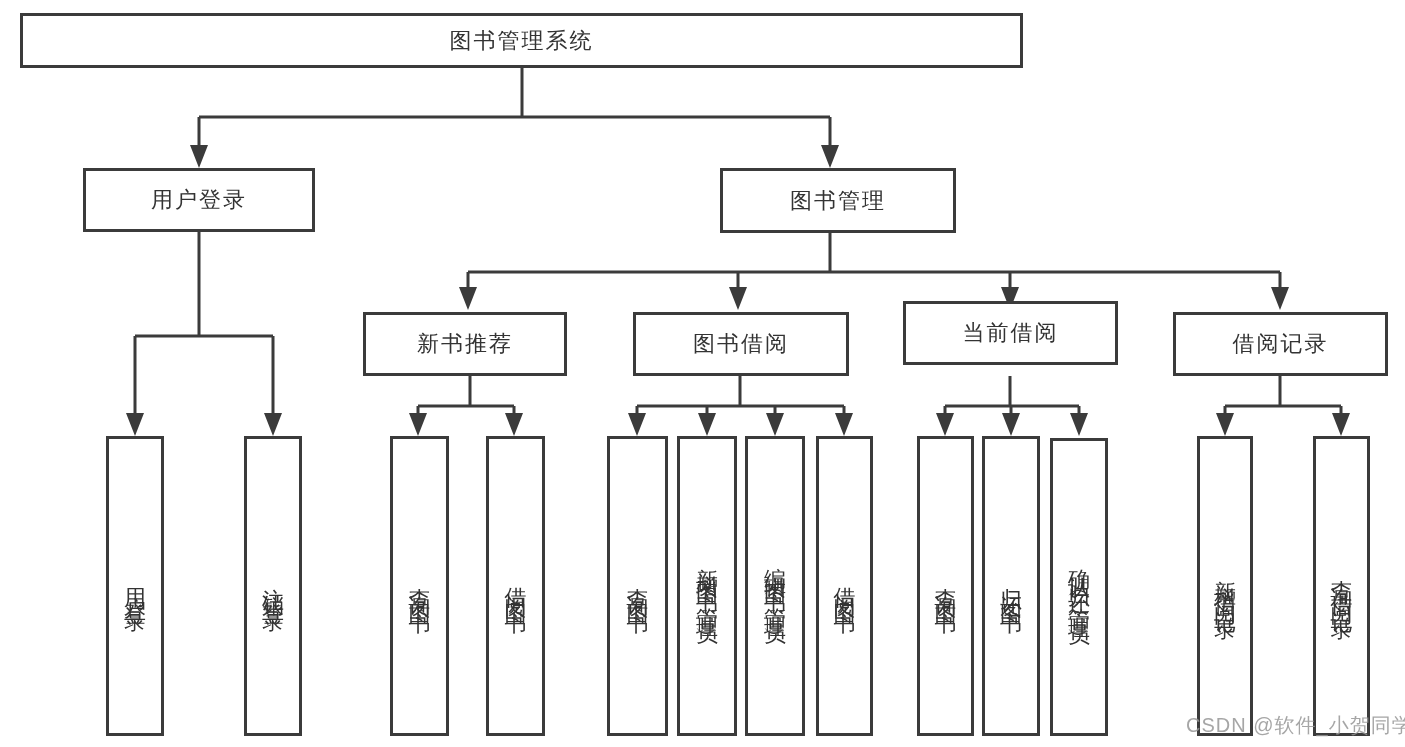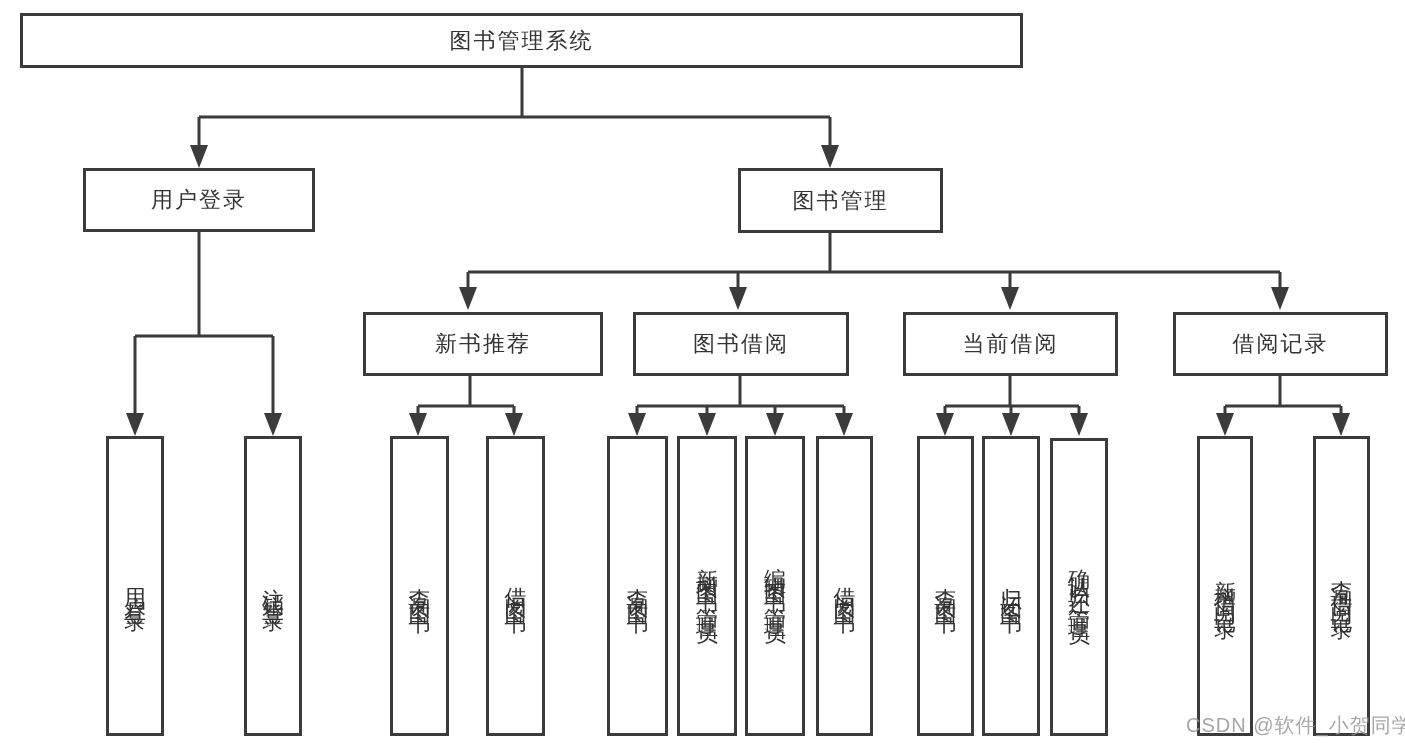--- a/index.html
+++ b/index.html
@@ -100,31 +100,31 @@
          M1332 413 L1350 413 L1341 436 Z"></path>
   </svg>
 
   <div class="box" style="left:20px; top:13px; width:1003px; height:55px">
     <span class="lbl">图书管理系统</span>
   </div>
 
   <div class="box" style="left:83px; top:168px; width:232px; height:64px">
     <span class="lbl">用户登录</span>
   </div>
-  <div class="box" style="left:738px; top:168px; width:205px; height:65px">
+  <div class="box" style="left:720px; top:168px; width:236px; height:65px">
     <span class="lbl">图书管理</span>
   </div>
 
-  <div class="box" style="left:363px; top:312px; width:240px; height:64px">
+  <div class="box" style="left:363px; top:312px; width:204px; height:64px">
     <span class="lbl">新书推荐</span>
   </div>
   <div class="box" style="left:633px; top:312px; width:216px; height:64px">
     <span class="lbl">图书借阅</span>
   </div>
-  <div class="box" style="left:903px; top:312px; width:215px; height:64px">
+  <div class="box" style="left:903px; top:301px; width:215px; height:64px">
     <span class="lbl">当前借阅</span>
   </div>
   <div class="box" style="left:1173px; top:312px; width:215px; height:64px">
     <span class="lbl">借阅记录</span>
   </div>
 
   <div class="box v" style="left:106px; top:436px; width:58px; height:300px">
     <span class="lbl">用户登录</span>
   </div>
   <div class="box v" style="left:244px; top:436px; width:58px; height:300px">

